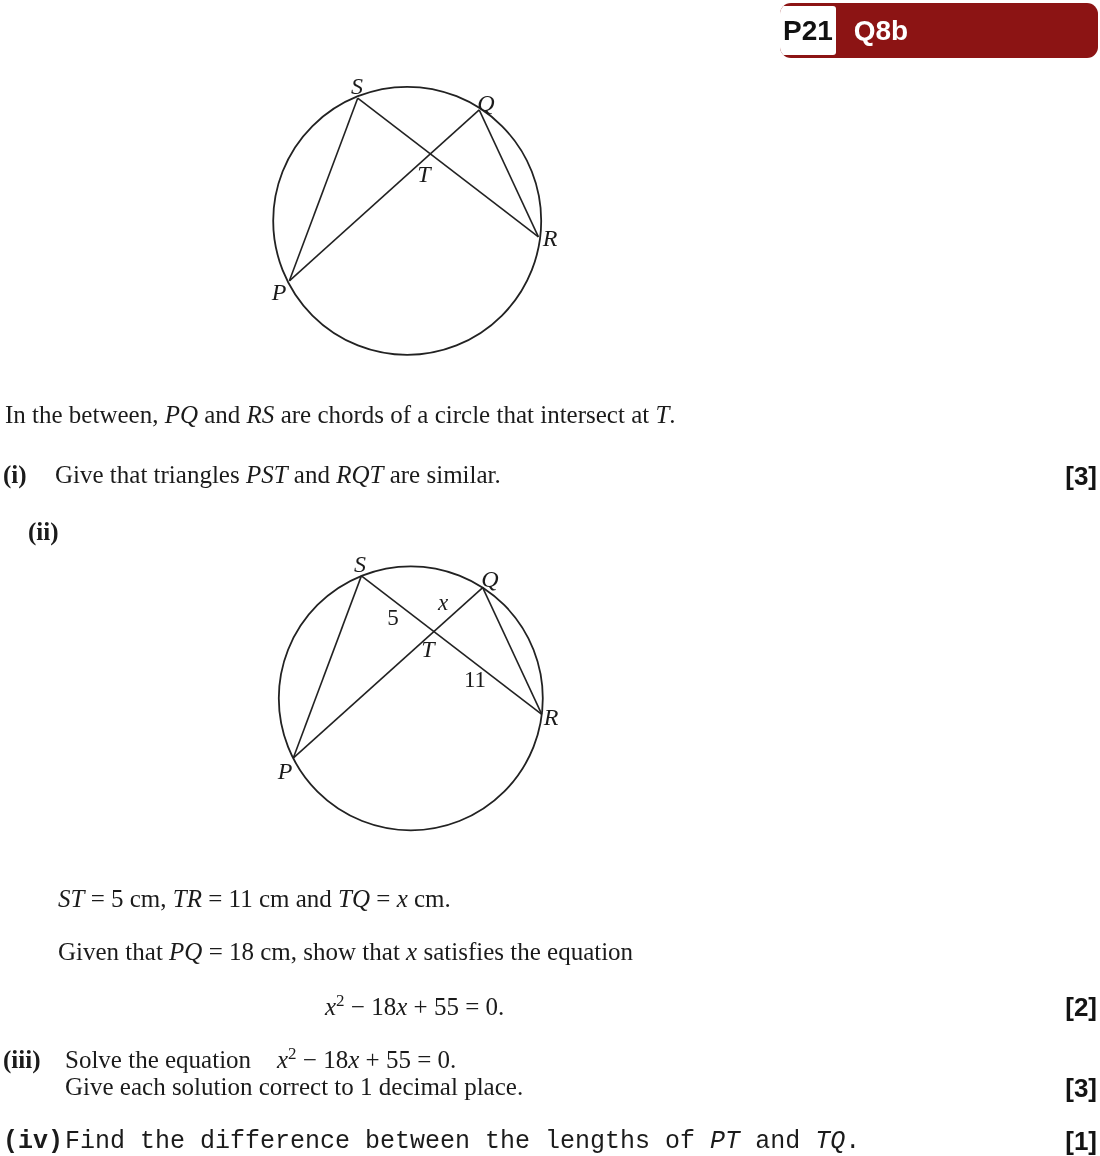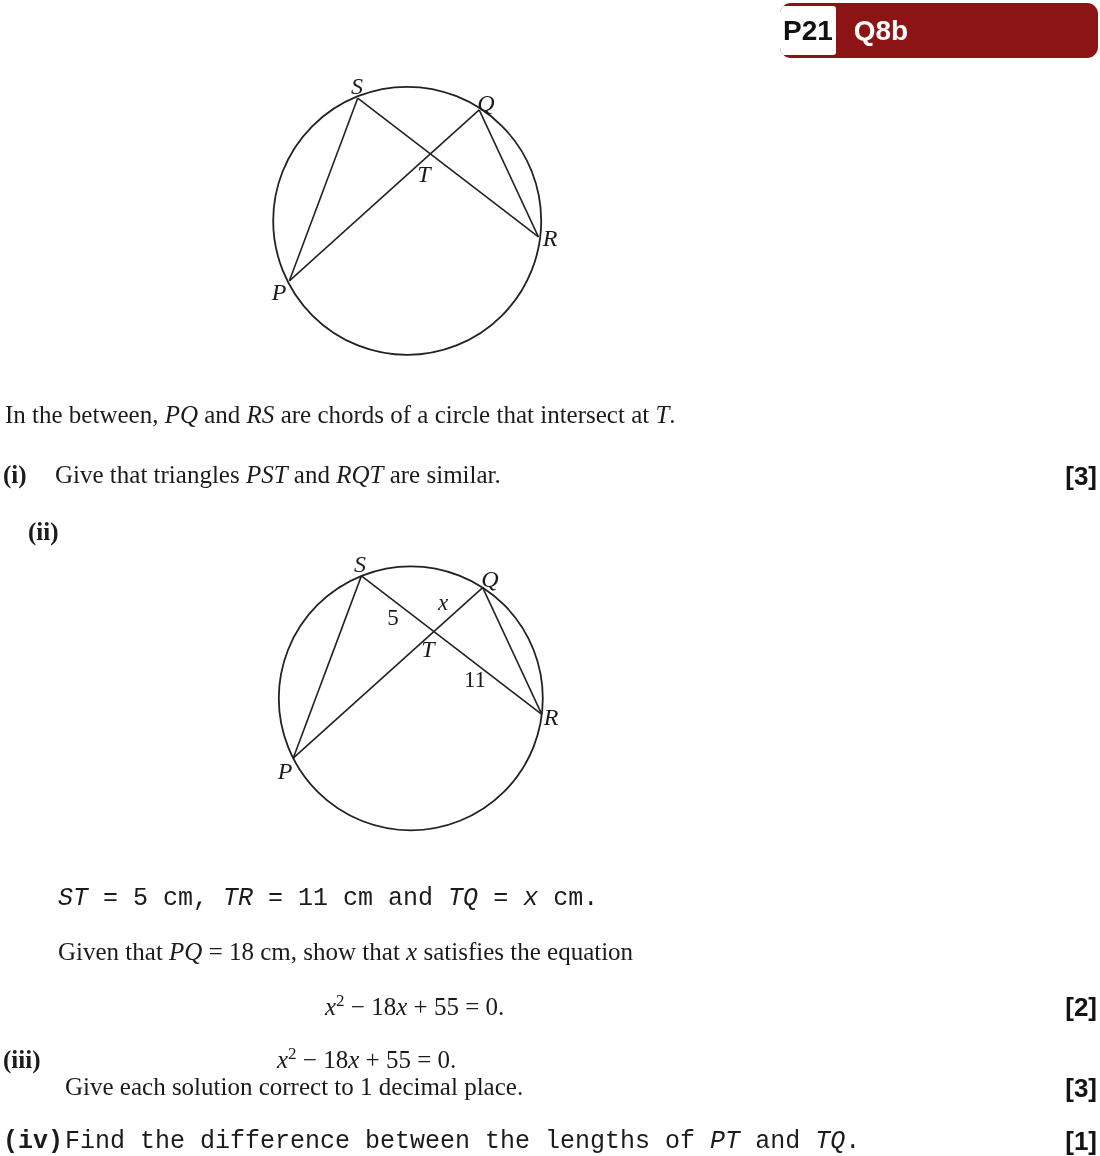--- a/index.html
+++ b/index.html
@@ -85,35 +85,36 @@
   <div class="line" style="top:460px;">
     <span class="pos num" style="left:3px;">(i)</span>
     <span class="pos" style="left:55px;"><span>Give that triangles </span><span class="it">PST</span><span> and </span><span class="it">RQT</span><span> are similar.</span></span>
   </div>
   <div class="marks" style="top:463px;">[3]</div>
 
   <div class="line" style="top:517px;">
     <span class="pos num" style="left:12px;margin-left:16px;">(ii)</span>
   </div>
 
-  <div class="line" style="top:884px;font-family:Liberation Mono, monospace;">
+  <div class="line" style="top:884px;">
     <span class="pos" style="left:58px;"><span class="it">ST</span><span> = 5 cm, </span><span class="it">TR</span><span> = 11 cm and </span><span class="it">TQ</span><span> = </span><span class="it">x</span><span> cm.</span></span>
   </div>
 
   <div class="line" style="top:937px;">
     <span class="pos" style="left:58px;"><span>Given that </span><span class="it">PQ</span><span> = 18 cm, show that </span><span class="it">x</span><span> satisfies the equation</span></span>
   </div>
 
   <div class="line" style="top:992px;">
     <span class="pos" style="left:325px;"><span class="it">x</span><span class="sup">2</span><span> − 18</span><span class="it">x</span><span> + 55 = 0.</span></span>
   </div>
   <div class="marks" style="top:994px;">[2]</div>
 
   <div class="line" style="top:1045px;">
     <span class="pos num" style="left:3px;">(iii)</span>
+    <span class="pos" style="left:65px;"><span>Solve the equation</span></span>
     <span class="pos" style="left:277px;"><span class="it">x</span><span class="sup">2</span><span> − 18</span><span class="it">x</span><span> + 55 = 0.</span></span>
   </div>
 
   <div class="line" style="top:1072px;">
     <span class="pos" style="left:65px;"><span>Give each solution correct to 1 decimal place.</span></span>
   </div>
   <div class="marks" style="top:1075px;">[3]</div>
 
   <div class="line" style="top:1127px;font-family:Liberation Mono, monospace;">
     <span class="pos num" style="left:3px;">(iv)</span>

